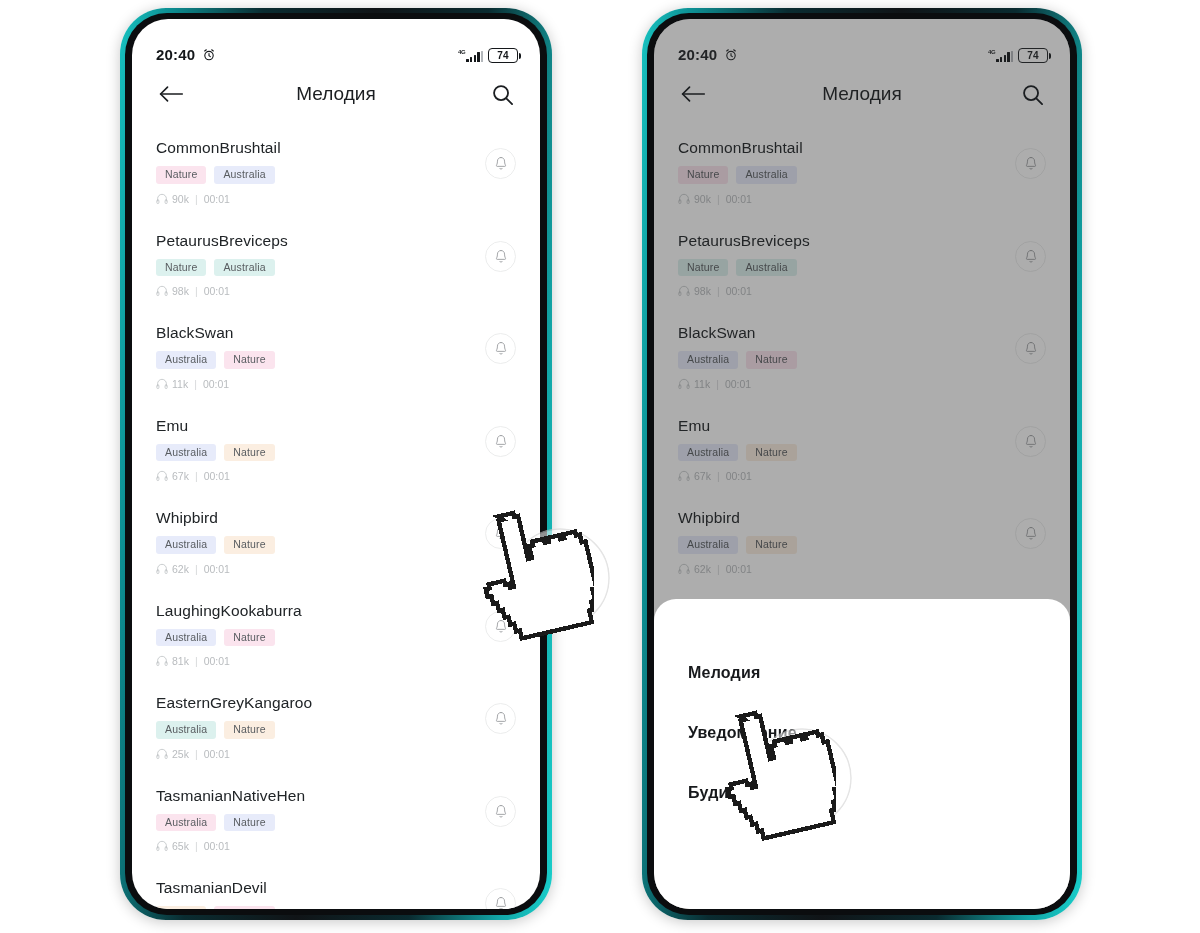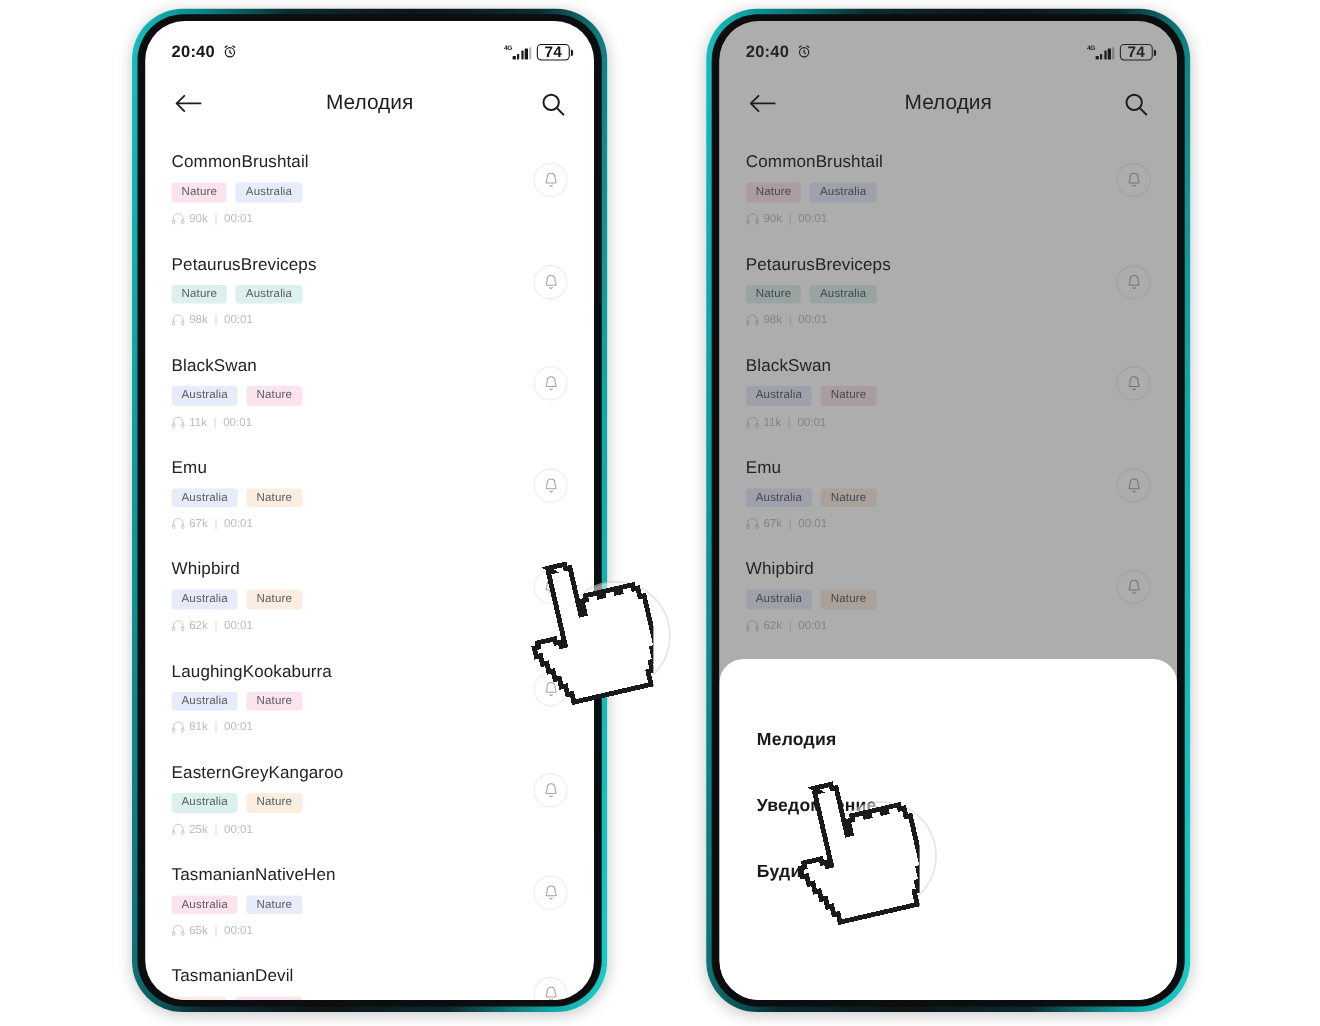--- a/index.html
+++ b/index.html
@@ -34,40 +34,40 @@
     border-radius:36px;
     background:#ffffff;
     overflow:hidden;
   }
   #phone-left  { left:120px; top:8px;  width:432px; height:912px; }
   #phone-right { left:642px; top:8px;  width:440px; height:912px; }
 
   
   .statusbar {
     height:44px;
-    display:flex; align-items:center;
+    display:flex; align-items:flex-end;
     justify-content:space-between;
     padding:12px 22px 0 24px;
     font-size:15px; font-weight:bold; color:#14171a;
     letter-spacing:0.2px;
   }
   .sb-left { display:flex; align-items:center; gap:7px; }
   .sb-right { display:flex; align-items:center; gap:5px; }
   .alarm-ico { display:block; }
   .sig-wrap { display:flex; align-items:flex-end; gap:1px; }
   .sig-4g { font-size:6px; font-weight:bold; line-height:1; margin-bottom:7px; letter-spacing:-.3px;}
   .bars { display:flex; align-items:flex-end; gap:1.2px; height:11px; }
   .bars i { width:2.4px; background:#14171a; border-radius:.5px; display:block; }
   .bars i:nth-child(1){height:3px;} .bars i:nth-child(2){height:5px;}
   .bars i:nth-child(3){height:7.5px;} .bars i:nth-child(4){height:10px;}
   .bars2 i { background:#b3b7bb; }
   .batt {
     border:1.6px solid #14171a; border-radius:4px;
     width:30px; height:15px; display:flex; align-items:center;
-    justify-content:center; font-size:14px; font-weight:bold;
+    justify-content:center; font-size:10px; font-weight:bold;
     position:relative;
   }
   .batt:after{
     content:""; position:absolute; right:-4px; top:4px;
     width:2.5px; height:6px; background:#14171a; border-radius:0 2px 2px 0;
   }
 
   
   .appbar {
     height:62px; display:flex; align-items:center;

